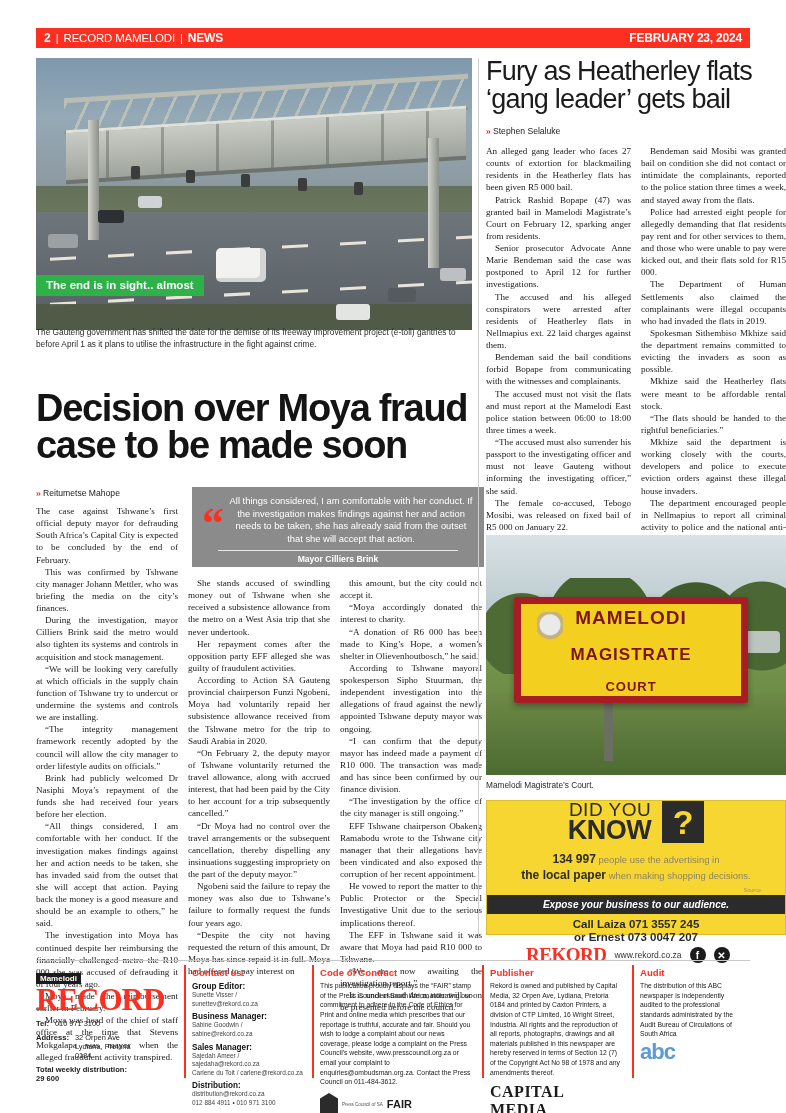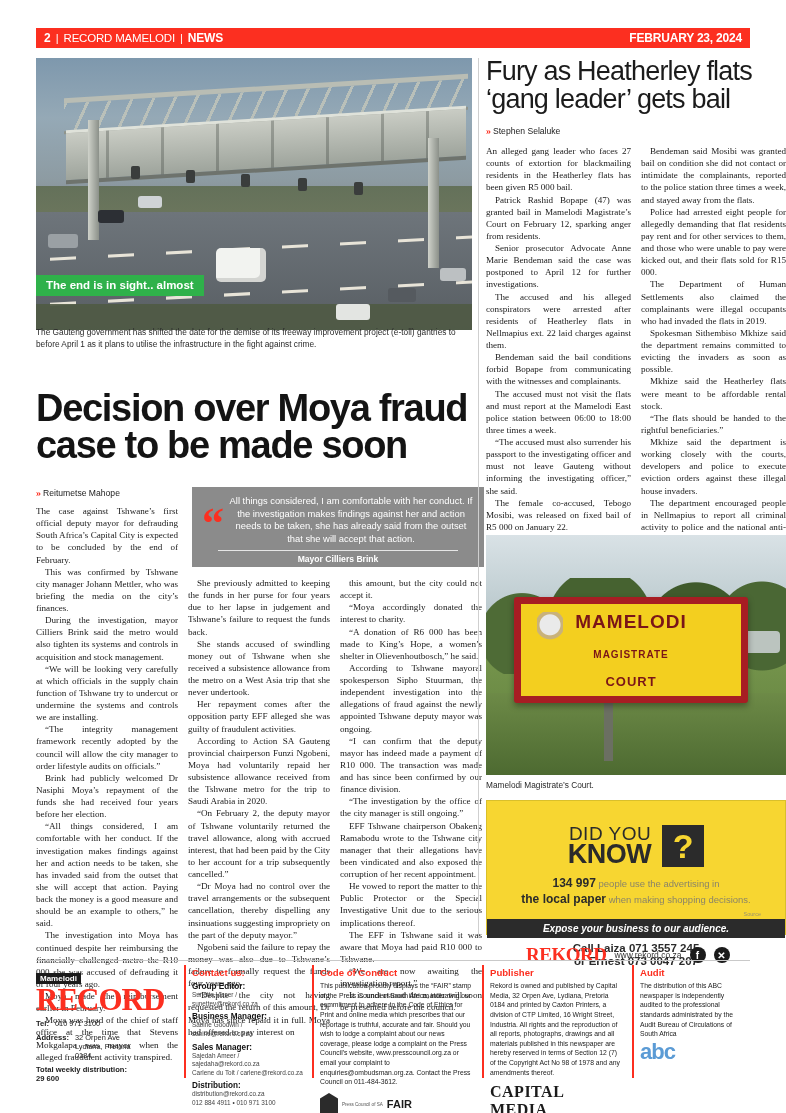--- a/index.html
+++ b/index.html
@@ -117,38 +117,38 @@
                radial-gradient(circle at 70% 55%, #3f5a2c 0 48px, transparent 49px),
                radial-gradient(circle at 92% 50%, #4a6734 0 44px, transparent 45px); }
   .sign {
     position:absolute; left:28px; top:62px; width:234px; height:106px;
     background:#f3cf1f; border:7px solid #a71d23; border-radius:3px;
     box-shadow:0 3px 6px rgba(0,0,0,.35);
     display:flex; flex-direction:column; align-items:center; justify-content:center;
     font-family:"Liberation Sans", sans-serif; color:#7a1518; font-weight:bold;
   }
   .sign-l1 { font-size:19px; letter-spacing:1px; }
-  .sign-l2 { font-size:10px; letter-spacing:1px; margin-top:16px; }
+  .sign-l2 { font-size:17px; letter-spacing:1px; margin-top:16px; }
   .sign-l3 { font-size:13px; letter-spacing:1px; margin-top:14px; }
   .crest { position:absolute; left:16px; top:8px; width:26px; height:32px;
     background:radial-gradient(circle at 50% 40%, #eaeaea 0 10px, #c9b27a 11px 14px, transparent 15px); }
   .sign-post { position:absolute; left:118px; top:168px; width:9px; height:58px; background:#6b6f62; }
   .court-ground { position:absolute; left:0; bottom:0; width:100%; height:34%; background:linear-gradient(#6d8a47,#4d6a31); }
   .court-cars { position:absolute; right:6px; top:96px; width:40px; height:22px; background:#cfd5d8; border-radius:4px; opacity:.85;}
   .court-caption {
     position:absolute; left:486px; top:780px; width:300px;
     font-family:"Liberation Sans", sans-serif; font-size:8.3px; color:#2a2a2a;
   }
 
   
   .dyk {
     position:absolute; left:486px; top:800px; width:300px; height:135px;
     background:#f7d631; border:1px solid #d9bf2b;
   }
-  .dyk-top { display:flex; align-items:center; justify-content:center; padding-top:24px; gap:11px; }
+  .dyk-top { display:flex; align-items:center; justify-content:center; padding-top:0; gap:11px; }
   .dyk-words { font-family:"Liberation Sans", sans-serif; color:#2b2b2b; text-align:right; line-height:.92; }
   .dyk-did { font-size:19px; letter-spacing:0.5px; }
   .dyk-know { font-size:27px; font-weight:bold; letter-spacing:-0.5px; }
   .dyk-q {
     width:42px; height:42px; background:#2b2b2b; color:#f7d631;
     font-family:"Liberation Sans", sans-serif; font-size:34px; font-weight:bold;
     display:flex; align-items:center; justify-content:center; line-height:1;
   }
   .dyk-line {
     font-family:"Liberation Sans", sans-serif; font-size:9.5px; color:#8a8468;
@@ -384,21 +384,20 @@
       <p>During the investigation, mayor Cilliers Brink said the metro would also tighten its systems and controls in acquisition and stock management.</p>
       <p>“We will be looking very carefully at which officials in the supply chain function of Tshwane try to undercut or undermine the systems and controls we are installing.</p>
       <p>“The integrity management framework recently adopted by the council will allow the city manager to order lifestyle audits on officials.”</p>
       <p>Brink had publicly welcomed Dr Nasiphi Moya’s repayment of the funds she had received four years before her election.</p>
       <p>“All things considered, I am comfortable with her conduct. If the investigation makes findings against her and action needs to be taken, she has invaded said from the outset that she will accept that action. Paying back the money is a good measure and should be an example to others,” he said.</p>
       <p>The investigation into Moya has continued despite her reimbursing the financially challenged metro the R10 000 she was accused of defrauding it of four years ago.</p>
       <p>Moya made the reimbursement earlier in February.</p>
       <p>Moya was head of the chief of staff office at the time that Stevens Mokgalapa was mayor when the alleged fraudulent activity transpired.</p>
     </div>
     <div class="mc bodytext c2">
-      <p>She previously admitted to keeping the funds in her purse for four years due to her lapse in judgement and Tshwane’s failure to request the funds back.</p>
       <p>She stands accused of swindling money out of Tshwane when she received a subsistence allowance from the metro on a West Asia trip that she never undertook.</p>
       <p>Her repayment comes after the opposition party EFF alleged she was guilty of fraudulent activities.</p>
       <p>According to Action SA Gauteng provincial chairperson Funzi Ngobeni, Moya had voluntarily repaid her subsistence allowance received from the Tshwane metro for the trip to Saudi Arabia in 2020.</p>
       <p>“On February 2, the deputy mayor of Tshwane voluntarily returned the travel allowance, along with accrued interest, that had been paid by the City to her account for a trip subsequently cancelled.”</p>
       <p>“Dr Moya had no control over the travel arrangements or the subsequent cancellation, thereby dispelling any insinuations suggesting impropriety on the part of the deputy mayor.”</p>
       <p>Ngobeni said the failure to repay the money was also due to Tshwane’s failure to formally request the funds four years ago.</p>
       <p>“Despite the city not having requested the return of this amount, Dr Moya has since repaid it in full. Moya had offered to pay interest on</p>
     </div>
     <div class="mc bodytext c3">
       <p>this amount, but the city could not accept it.</p>

